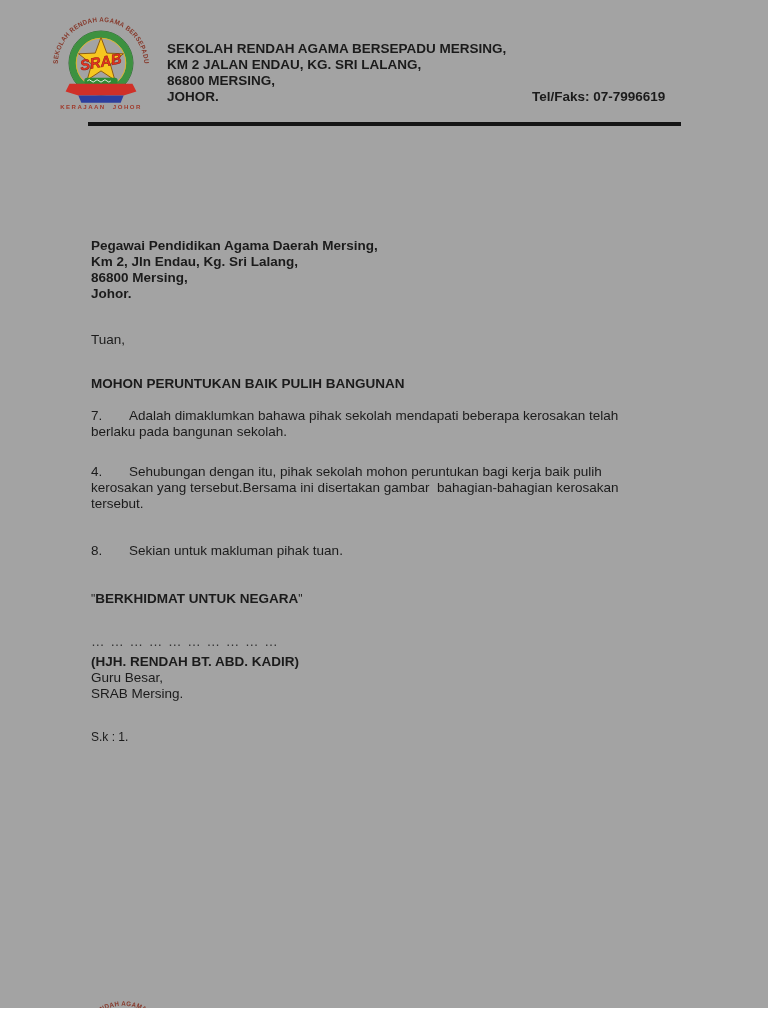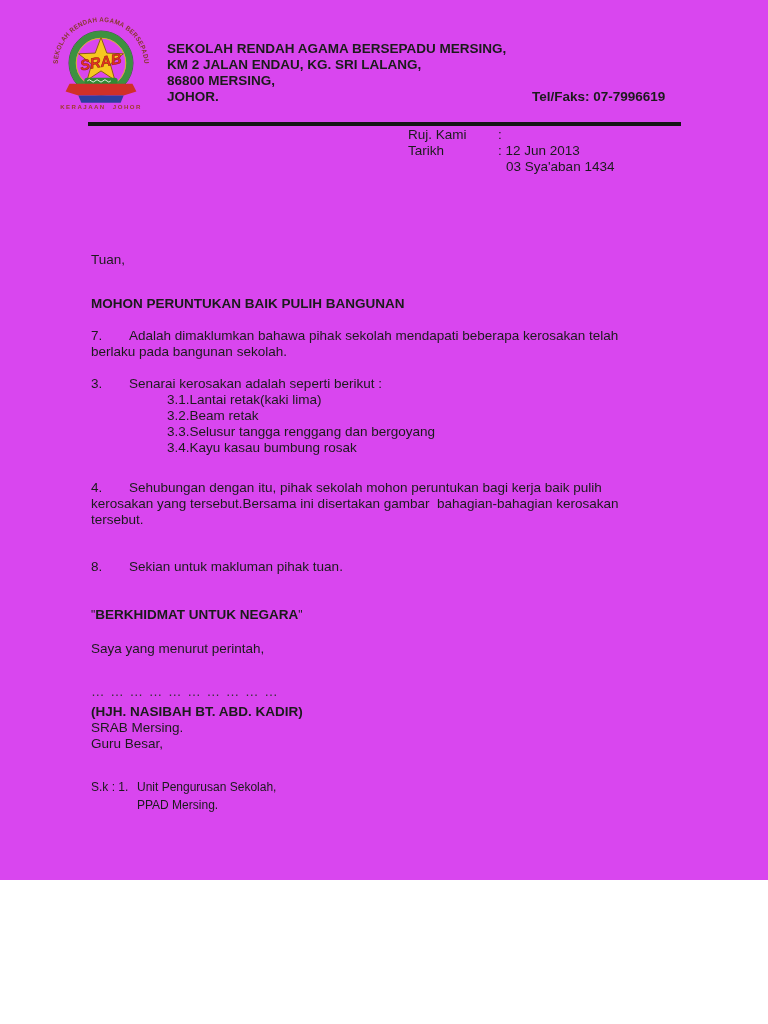--- a/index.html
+++ b/index.html
@@ -1,17 +1,17 @@
 <!DOCTYPE html>
 <html><head>
 <meta charset="utf-8">
 <style>
   html,body{margin:0;padding:0;background:#ffffff;}
   .page{
-    position:relative;width:768px;height:880px;background:#d946ef;overflow:hidden;
+    position:relative;width:768px;height:1008px;background:#a3a3a3;overflow:hidden;
     font-family:"Liberation Sans",sans-serif;font-size:13.5px;line-height:16px;color:#1b1b1b;
   }
   .bold{font-weight:bold;}
   .pre{white-space:pre-wrap;tab-size:38px;}
   .logo{position:absolute;}
   .logo-top{left:42px;top:6px;width:118px;}
   .logo-bottom{left:64px;top:990px;width:118px;}
   .logo svg{display:block;width:118px;height:auto;}
   .defs-svg{position:absolute;width:0;height:0;overflow:hidden;}
   .header-text{position:absolute;left:167px;top:41px;font-weight:bold;}
@@ -63,63 +63,43 @@
 
   <div class="header-text">
     <div>SEKOLAH RENDAH AGAMA BERSEPADU MERSING,</div>
     <div>KM 2 JALAN ENDAU, KG. SRI LALANG,</div>
     <div>86800 MERSING,</div>
     <div>JOHOR.</div>
   </div>
   <div class="tel">Tel/Faks: 07-7996619</div>
   <div class="rule"></div>
 
-  <div class="ref">
-    <div class="ref-row">
-      <span class="ref-label">Ruj. Kami</span>
-      <span>:</span>
-    </div>
-    <div class="ref-row">
-      <span class="ref-label">Tarikh</span>
-      <span>: 12 Jun 2013</span>
-    </div>
-    <div class="ref-row">
-      <span class="ref-label"></span>
-      <span class="hijri">03 Sya'aban 1434</span>
-    </div>
-  </div>
 
   <div class="body">
+    <div class="bold pre" style="margin-top:16px;">Pegawai Pendidikan Agama Daerah Mersing,
+Km 2, Jln Endau, Kg. Sri Lalang,
+86800 Mersing,
+Johor.</div>
     <div style="margin-top:30px;">Tuan,</div>
     <div class="bold" style="margin-top:28px;">MOHON PERUNTUKAN BAIK PULIH BANGUNAN</div>
     <div class="pre" style="margin-top:16px;">7.	Adalah dimaklumkan bahawa pihak sekolah mendapati beberapa kerosakan telah
 berlaku pada bangunan sekolah.</div>
-    <div class="pre" style="margin-top:16px;">3.	Senarai kerosakan adalah seperti berikut :
-		3.1.Lantai retak(kaki lima)
-		3.2.Beam retak
-		3.3.Selusur tangga renggang dan bergoyang
-		3.4.Kayu kasau bumbung rosak</div>
     <div class="pre" style="margin-top:24px;">4.	Sehubungan dengan itu, pihak sekolah mohon peruntukan bagi kerja baik pulih
 kerosakan yang tersebut.Bersama ini disertakan gambar  bahagian-bahagian kerosakan
 tersebut.</div>
     <div class="pre" style="margin-top:31px;">8.	Sekian untuk makluman pihak tuan.</div>
     <div class="slogan" style="margin-top:32px;">
       <span class="q">"</span><span class="bold">BERKHIDMAT UNTUK NEGARA</span><span class="q">"</span>
     </div>
-    <div style="margin-top:18px;">Saya yang menurut perintah,</div>
     <div class="dots" style="margin-top:27px;">… … … … … … … … … …</div>
-    <div class="bold" style="margin-top:4px;">(HJH. NASIBAH BT. ABD. KADIR)</div>
+    <div class="bold" style="margin-top:4px;">(HJH. RENDAH BT. ABD. KADIR)</div>
+    <div>Guru Besar,</div>
     <div>SRAB Mersing.</div>
-    <div>Guru Besar,</div>
-    <div class="sk" style="margin-top:26px;">
+    <div class="sk" style="margin-top:26px;justify-content:space-between;">
       <span class="sk-label">S.k : 1.</span>
-      <span>
-        <span style="display:block;">Unit Pengurusan Sekolah,</span>
-        <span style="display:block;">PPAD Mersing.</span>
-      </span>
     </div>
   </div>
 
   <div class="logo logo-bottom">
     <svg viewBox="0 0 120 106">
         <use href="#crest"></use>
       </svg>
   </div>
 
 </div>

